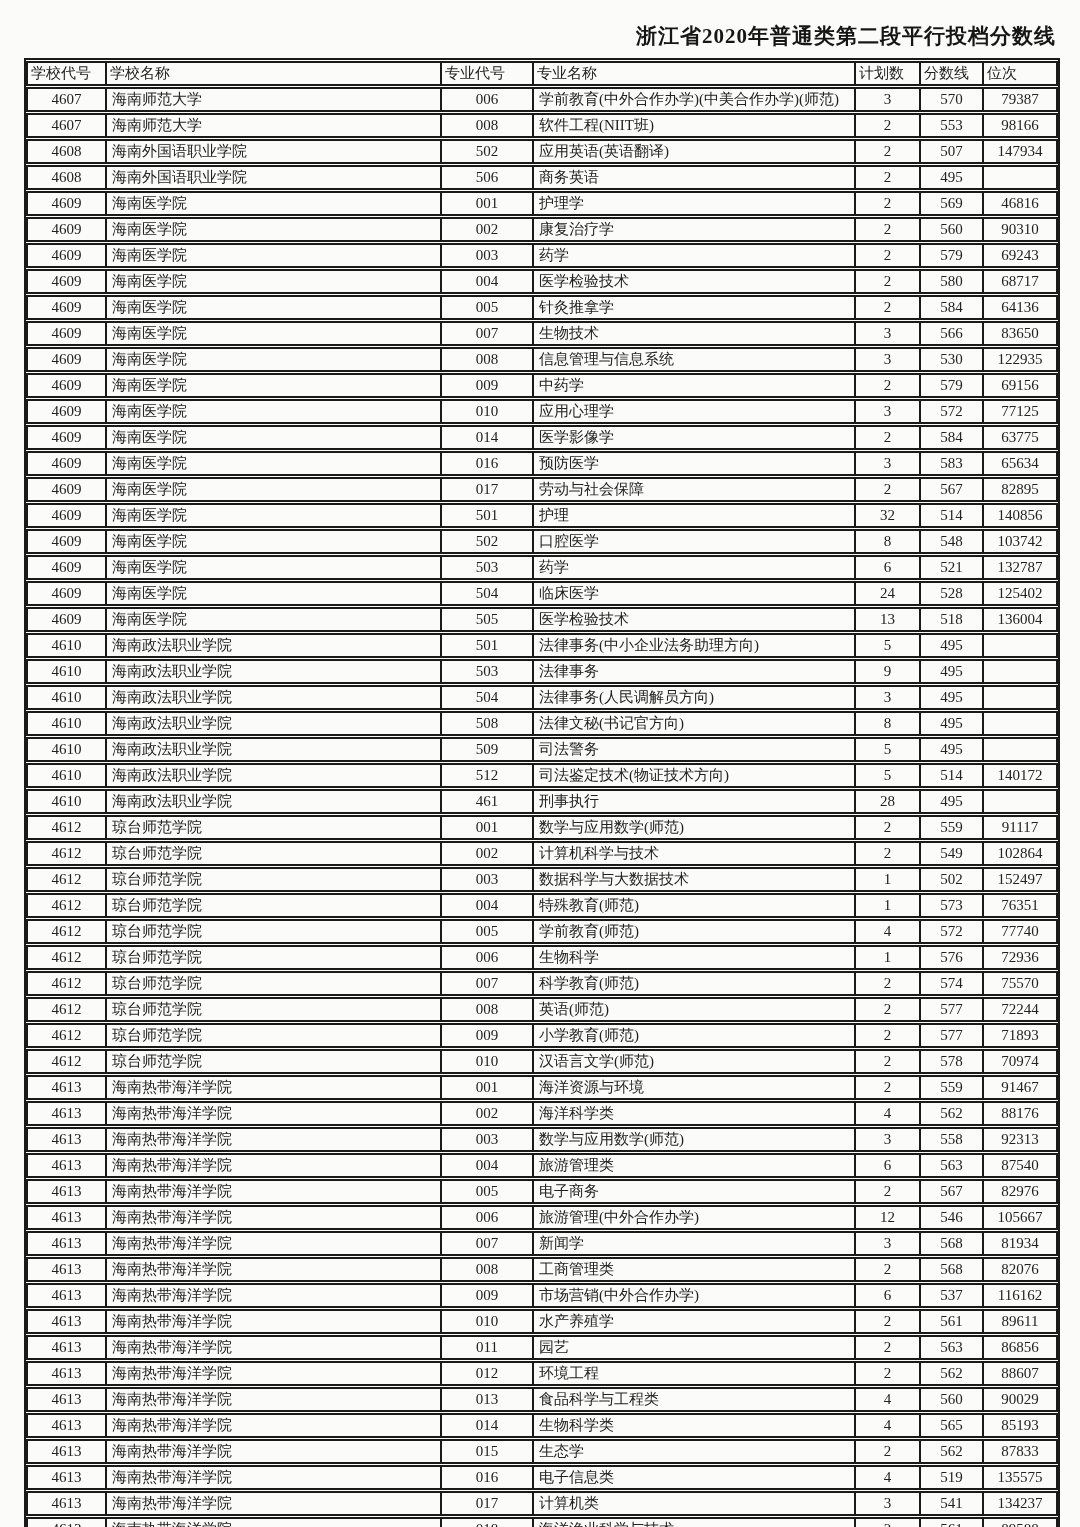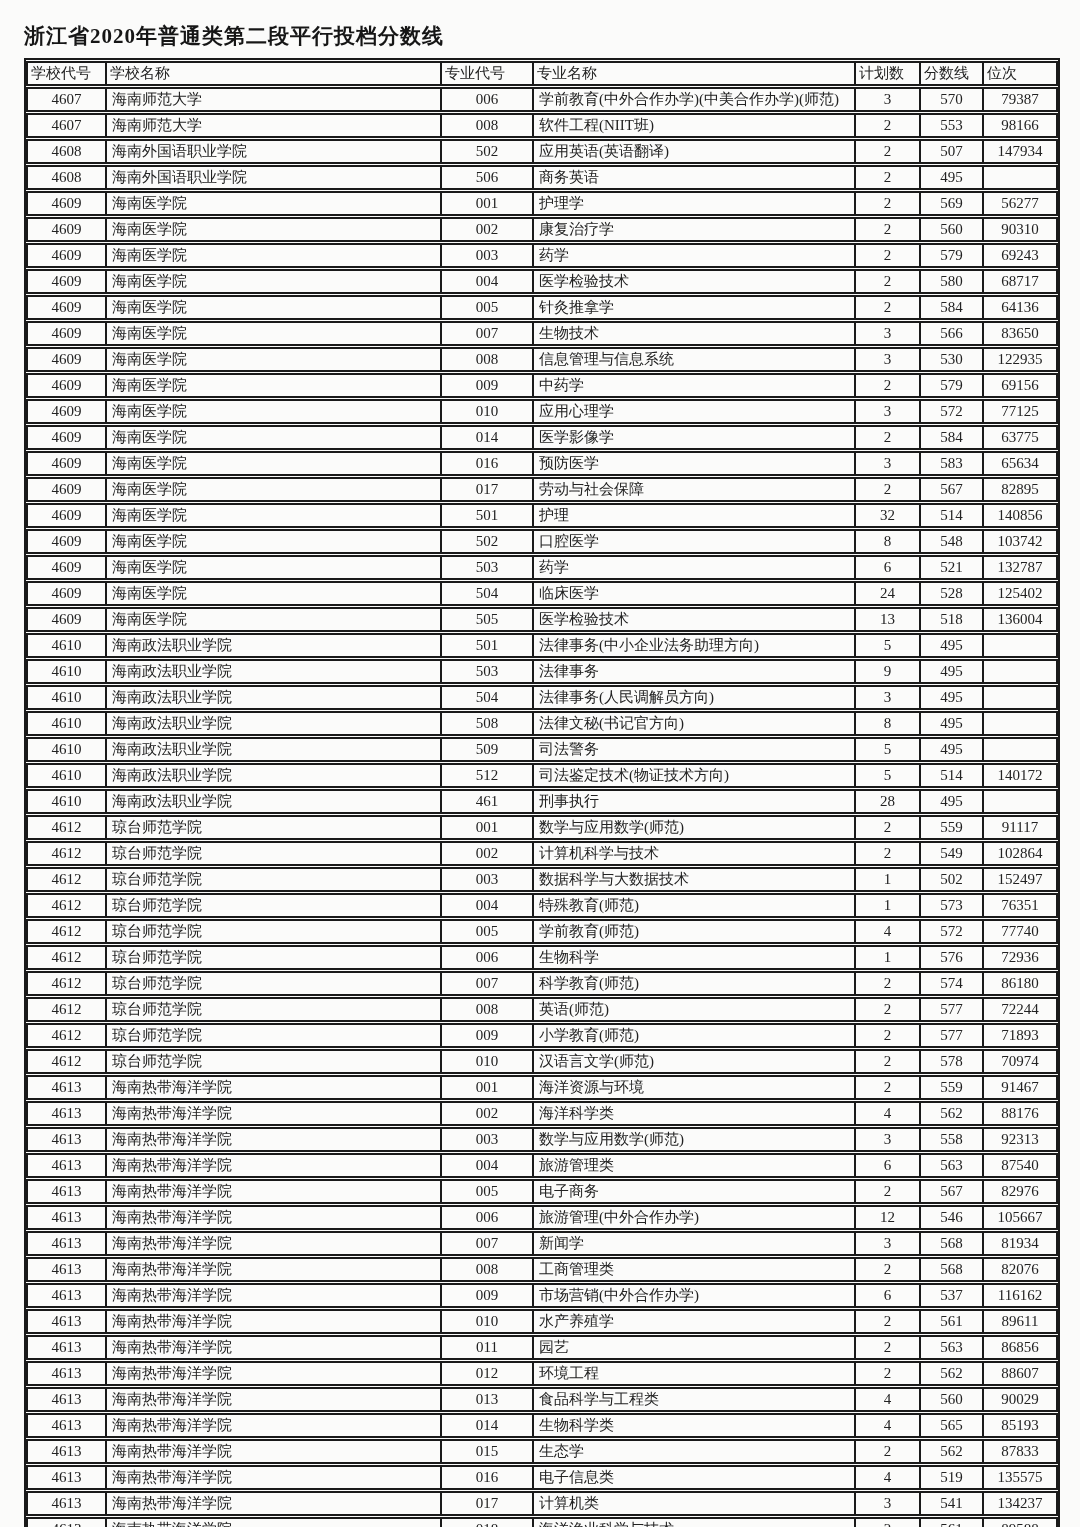--- a/index.html
+++ b/index.html
@@ -11,21 +11,21 @@
   }
   .page {
     width: 1080px;
     min-height: 1527px;
     margin: 0 auto;
     box-sizing: border-box;
     padding: 18px 24px 20px 24px;
     background: #fbfbfa;
   }
   .doc-title {
-    text-align: left;
+    text-align: right;
     font-size: 21px;
     font-weight: bold;
     letter-spacing: 1px;
     margin: 4px 0 8px 0;
     color: #161616;
   }
   table.score-table {
     width: 1032px;
     table-layout: fixed;
     border-collapse: separate;
@@ -128,21 +128,21 @@
           <td>495</td>
           <td></td>
         </tr>
         <tr>
           <td>4609</td>
           <td>海南医学院</td>
           <td>001</td>
           <td>护理学</td>
           <td>2</td>
           <td>569</td>
-          <td>56277</td>
+          <td>46816</td>
         </tr>
         <tr>
           <td>4609</td>
           <td>海南医学院</td>
           <td>002</td>
           <td>康复治疗学</td>
           <td>2</td>
           <td>560</td>
           <td>90310</td>
         </tr>
@@ -398,21 +398,21 @@
           <td>576</td>
           <td>72936</td>
         </tr>
         <tr>
           <td>4612</td>
           <td>琼台师范学院</td>
           <td>007</td>
           <td>科学教育(师范)</td>
           <td>2</td>
           <td>574</td>
-          <td>86180</td>
+          <td>75570</td>
         </tr>
         <tr>
           <td>4612</td>
           <td>琼台师范学院</td>
           <td>008</td>
           <td>英语(师范)</td>
           <td>2</td>
           <td>577</td>
           <td>72244</td>
         </tr>

